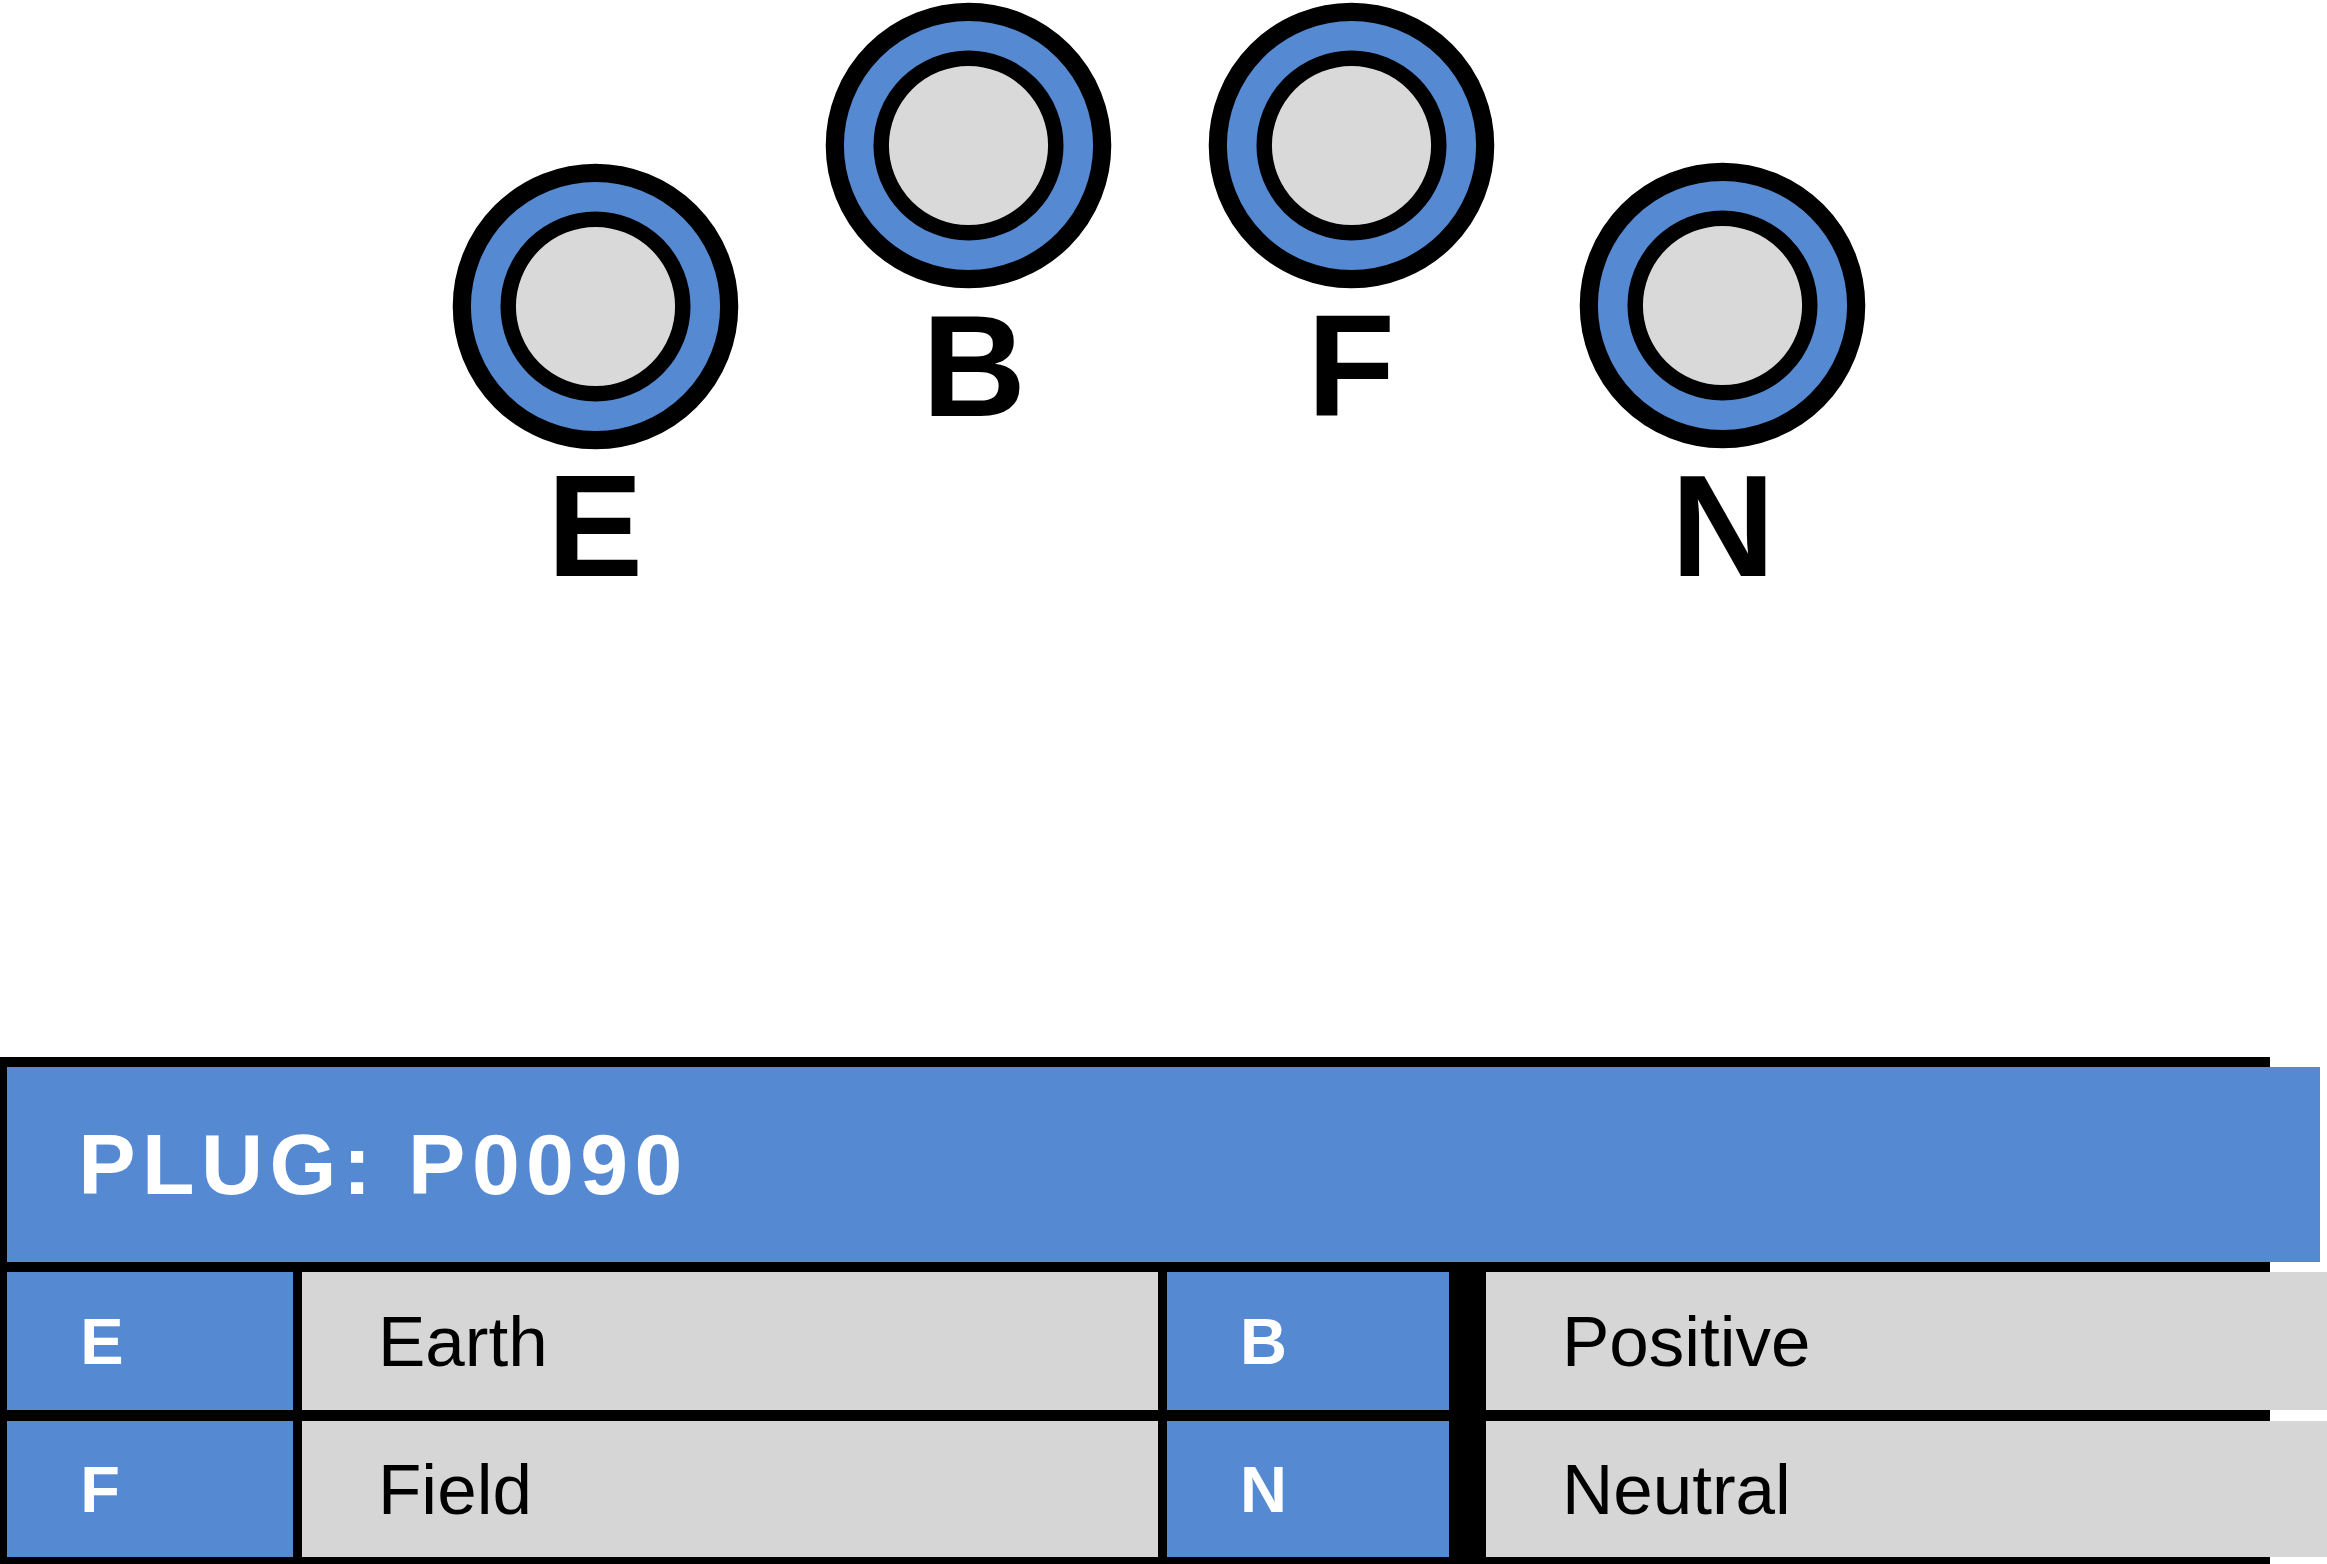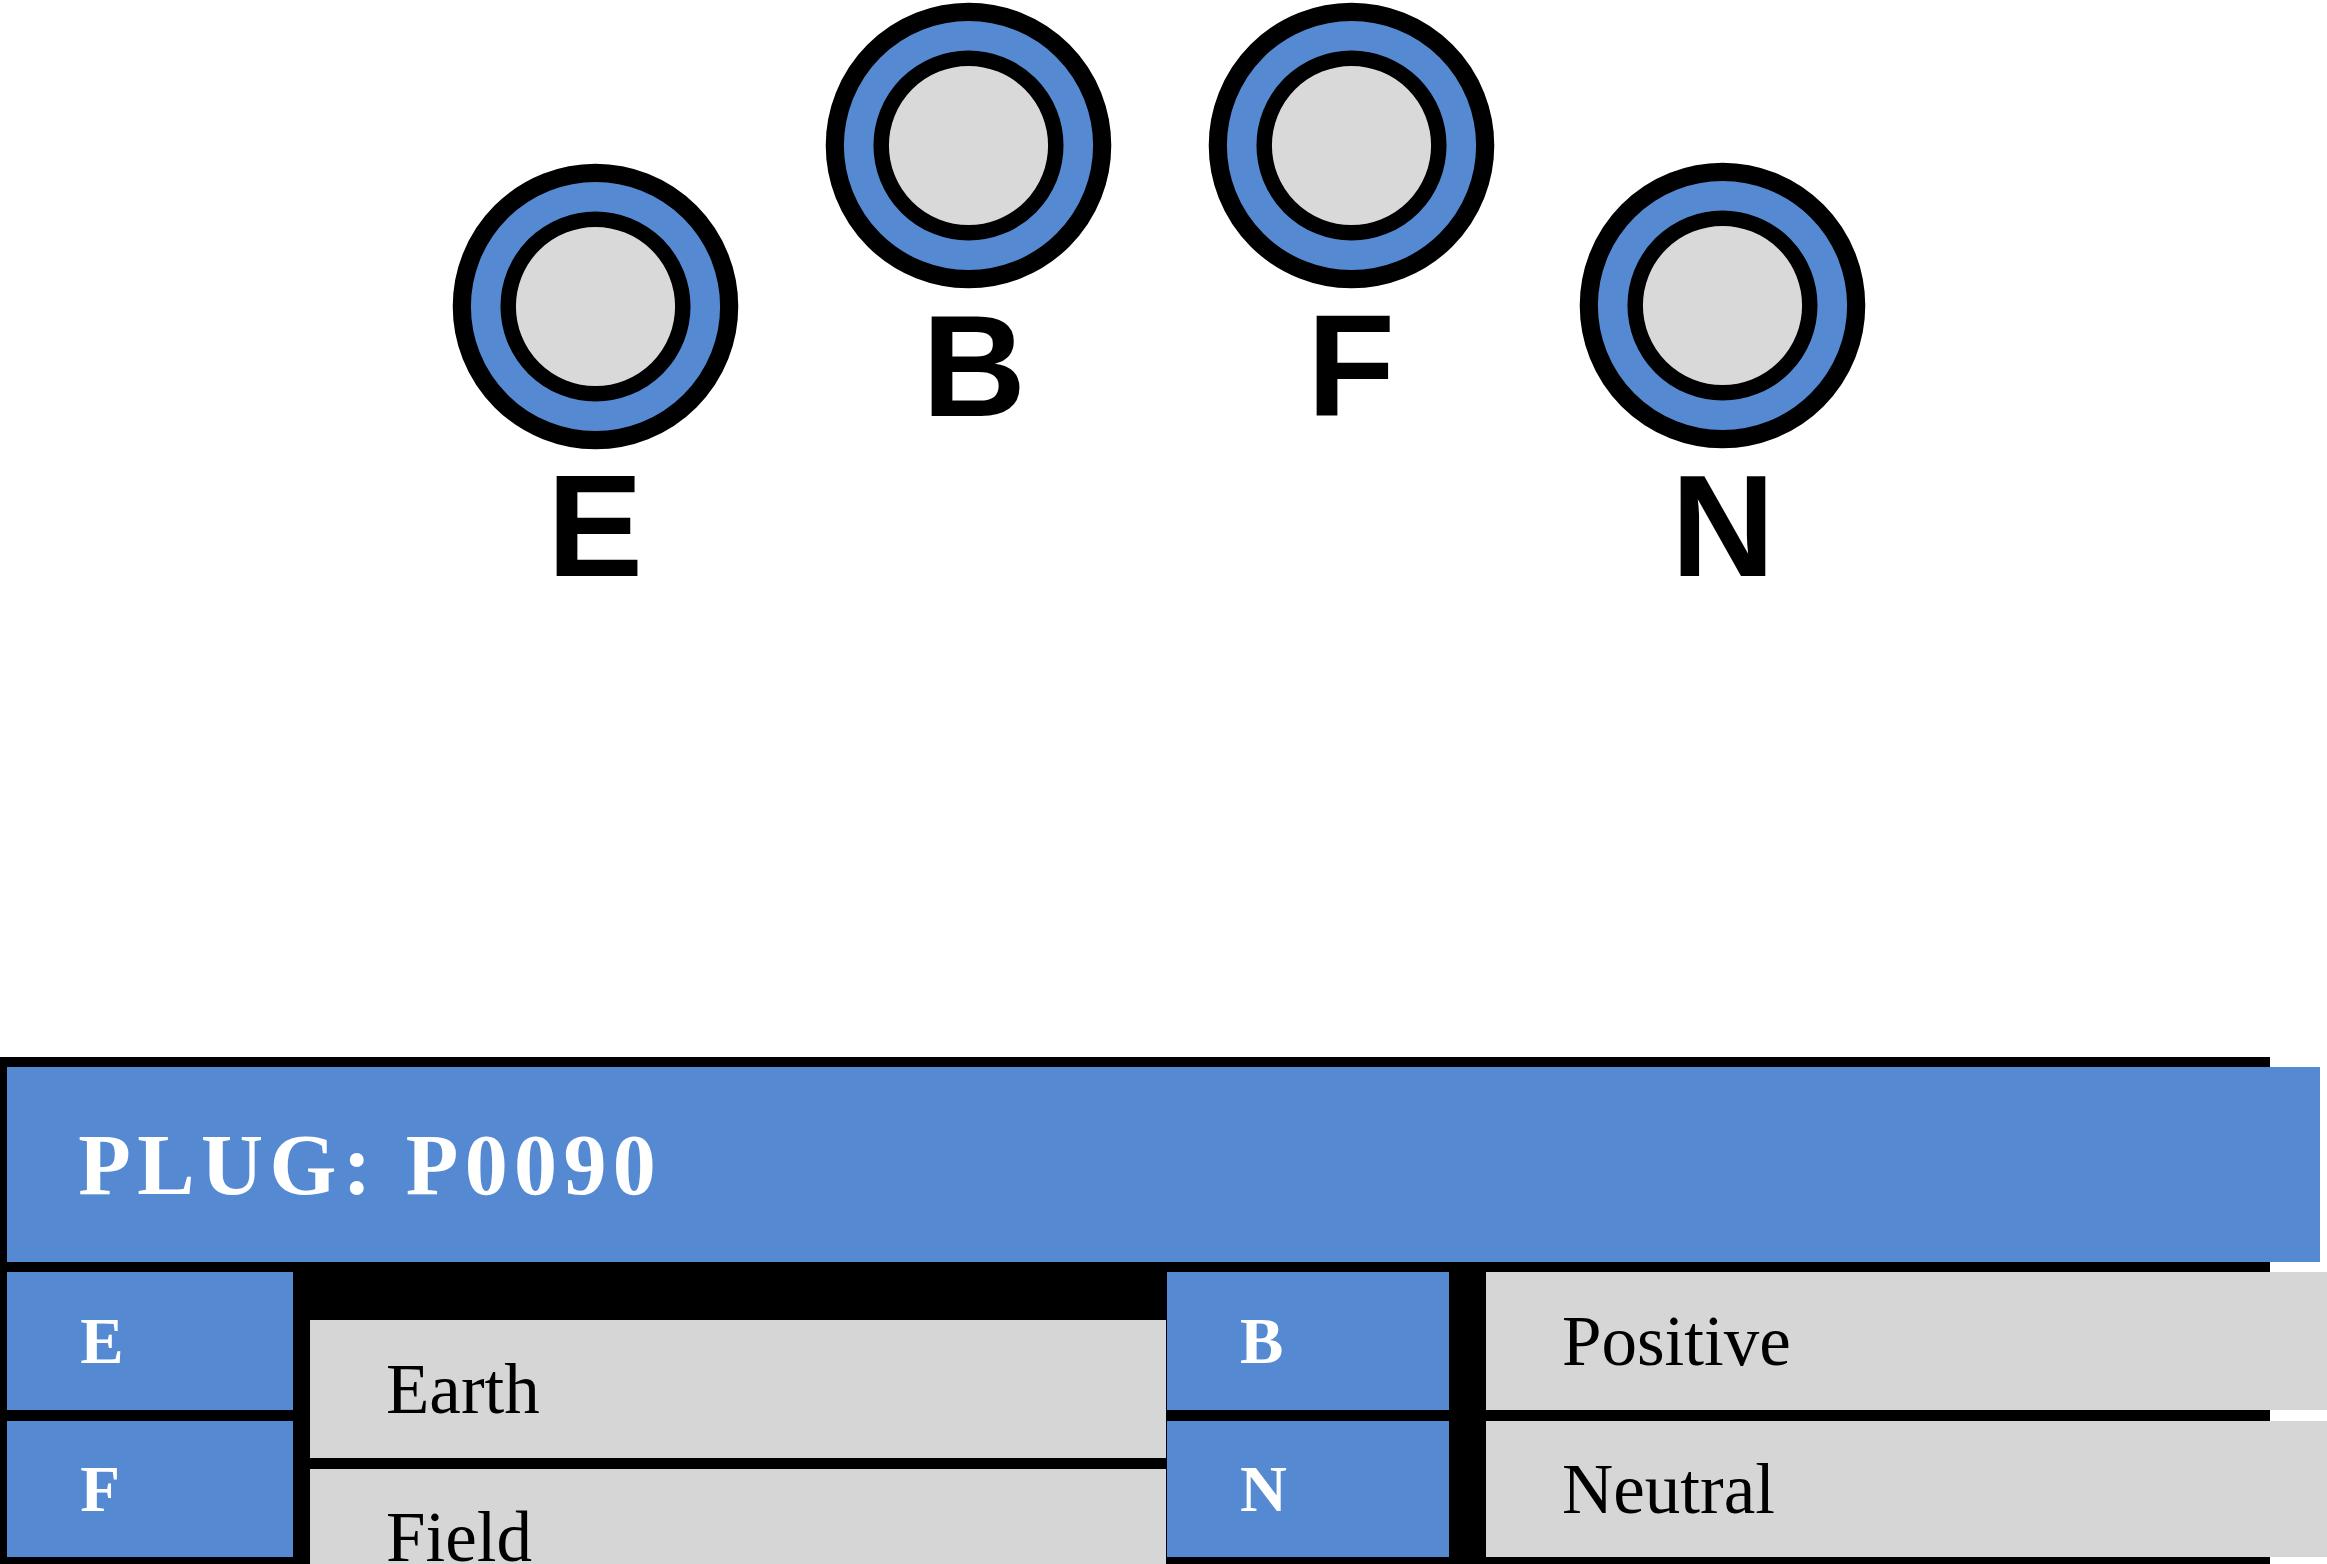--- a/index.html
+++ b/index.html
@@ -53,21 +53,20 @@
   .label-n { left: 1623px; top: 455px; }
 
   
   .legend {
     position: absolute;
     left: 0;
     top: 1057px;
     width: 2270px;
     height: 507px;
     background: var(--color-line_black, #000000);
-    font-family: Liberation Serif, serif;
   }
   .legend-cell {
     position: absolute;
     display: flex;
     align-items: center;
   }
   .legend-header {
     left: 7.3px;
     top: 10px;
     width: 2313px;
@@ -90,21 +89,21 @@
   }
   .desc-cell {
     background: var(--color-table_cell_gray, #D6D6D6);
     color: var(--color-body_text, #000000);
     font-size: 71px;
     font-weight: normal;
     padding-left: 76px;
     box-sizing: border-box;
   }
   .col-key-a  { left: 7.3px;    width: 286px; }
-  .col-desc-a { left: 310px;  width: 856px; margin-top: 48px; }
+  .col-desc-a { left: 302px;  width: 856px; }
   .col-key-b  { left: 1167px; width: 282px; }
   .col-desc-b { left: 1458px; width: 862px; margin-left: 28px; }
   .row-1 { top: 215px; height: 138px; }
   .row-2 { top: 364px; height: 136px; }
 </style>
 </head>
 <body>
 
 <div>
 

